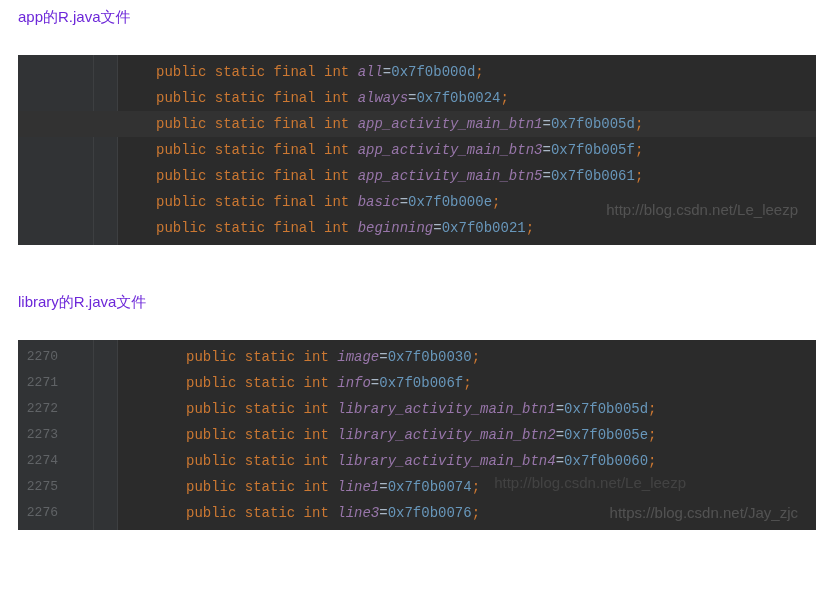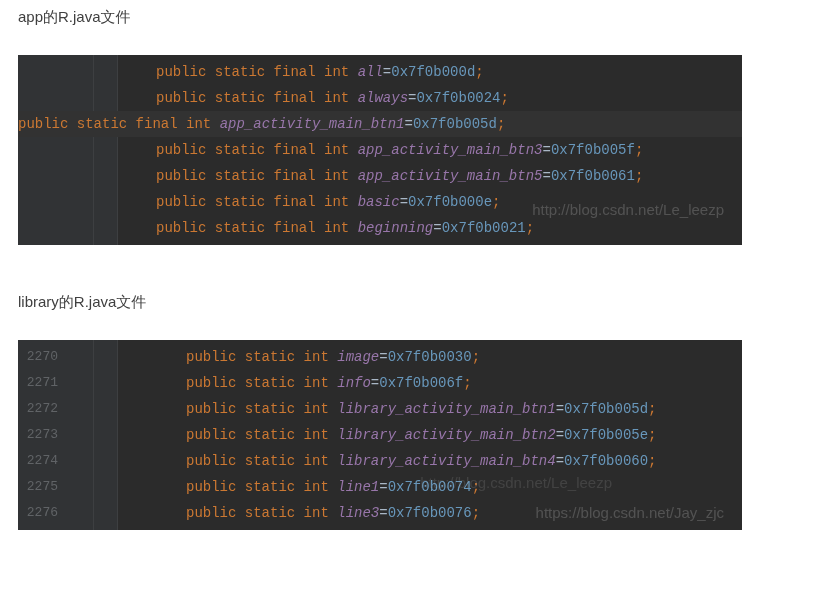--- a/index.html
+++ b/index.html
@@ -3,29 +3,29 @@
 <meta charset="utf-8">
 <style>
   * { margin: 0; padding: 0; box-sizing: border-box; }
   body {
     background: #ffffff;
     font-family: "Microsoft YaHei", -apple-system, sans-serif;
     width: 822px;
     padding: 8px 0 0 18px;
   }
   .section-title {
-    color: #404040;
+    color: #6d28d9;
     font-size: 15px;
     font-weight: 400;
     margin-bottom: 28px;
   }
   .code-block {
     position: relative;
     background: #2b2b2b;
-    width: 724px;
+    width: 798px;
     font-family: "Consolas", "Courier New", monospace;
     font-size: 14px;
     line-height: 26px;
     overflow: hidden;
     margin-bottom: 48px;
   }
   .code-block:last-child { margin-bottom: 0; }
   .gutter {
     position: absolute;
     left: 0;
@@ -63,20 +63,21 @@
   }
   .code-lines {
     padding: 4px 0 4px 138px;
     position: relative;
   }
   .code-lines.indent2 { padding-left: 168px; }
   .code-line { height: 26px; white-space: pre; }
   .code-line.hl {
     background: #323232;
     margin-left: -138px;
+    padding-left: 138px;
     margin-right: 0;
   }
   .kw { color: #cc7832; }
   .field { color: #9876aa; font-style: italic; }
   .op { color: #a9b7c6; }
   .num { color: #6897bb; }
   .semi { color: #cc7832; }
   .watermark {
     position: absolute;
     color: rgba(200,200,200,0.25);

